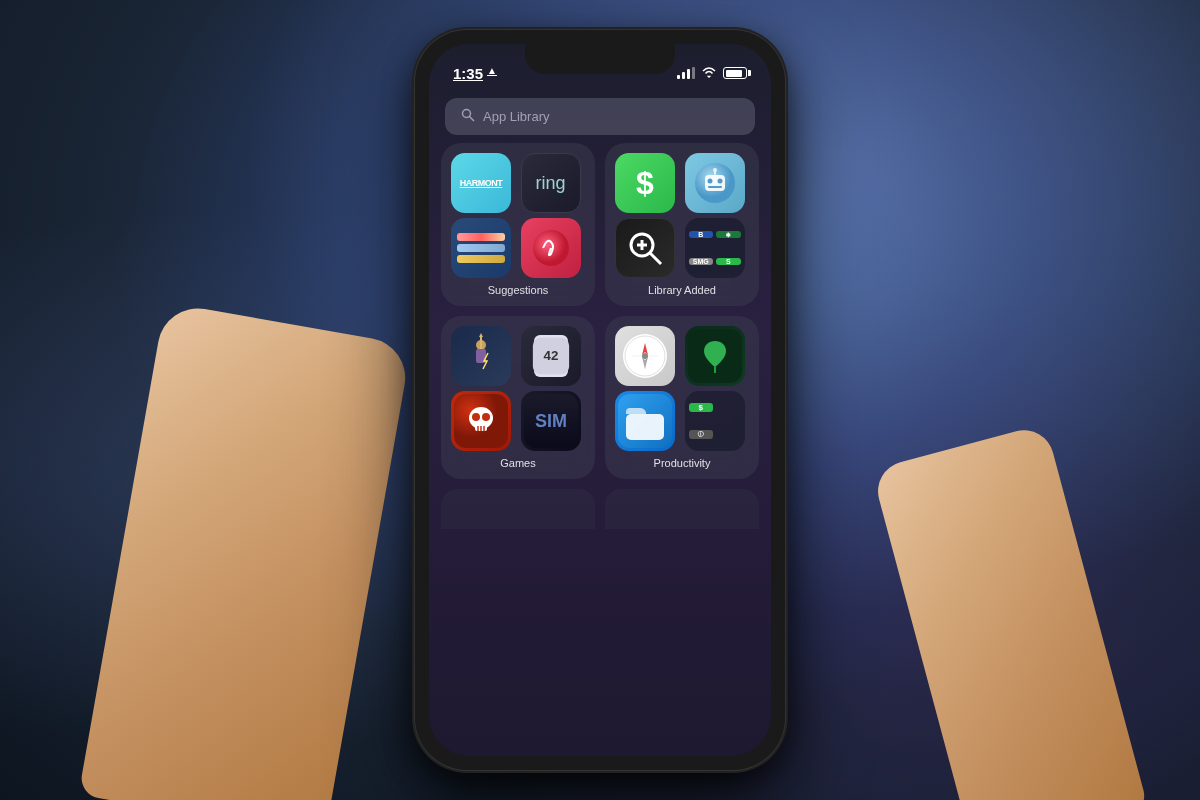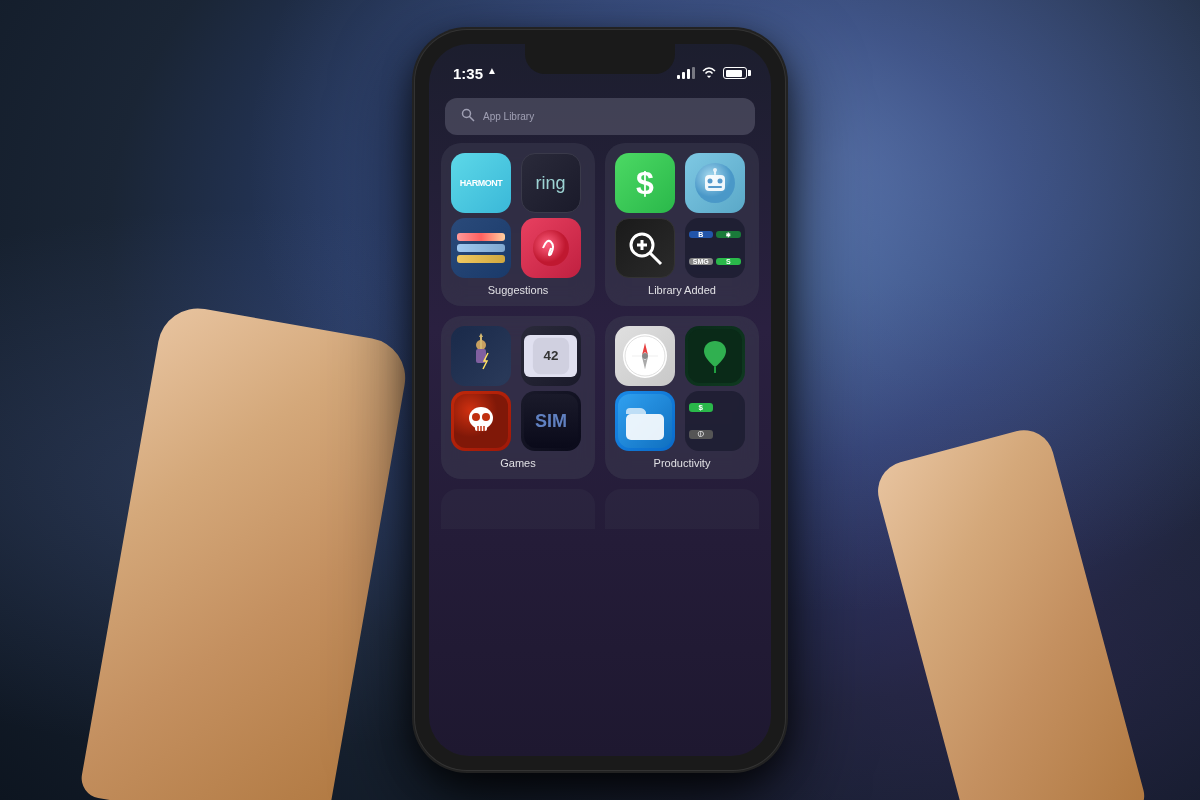--- a/index.html
+++ b/index.html
@@ -99,20 +99,21 @@
       height: 44px;
     }
 
     .status-time {
       color: white;
       font-size: 15px;
       font-weight: 600;
       display: flex;
       align-items: flex-start;
       gap: 4px;
+      text-decoration: underline;
     }
 
     .status-icons {
       display: flex;
       align-items: center;
       gap: 6px;
     }
 
     .signal-bars {
       display: flex;
@@ -186,21 +187,21 @@
       gap: 8px;
     }
 
     .search-icon {
       color: rgba(200,200,220,0.7);
       font-size: 14px;
     }
 
     .search-text {
       color: rgba(200,200,220,0.7);
-      font-size: 10px;
+      font-size: 13px;
       font-weight: 400;
     }
 
     
     .app-grid {
       padding: 0 12px;
       display: flex;
       flex-direction: column;
       gap: 10px;
     }
@@ -248,20 +249,21 @@
     }
 
     
     .app-harmony {
       background: linear-gradient(135deg, #5dd8e8, #3ab8d8);
       color: white;
       font-size: 14px;
       font-weight: 700;
       flex-direction: column;
       gap: 0;
+      text-decoration: underline;
     }
 
     .app-ring {
       background: linear-gradient(135deg, #2a2a3a, #1a1a2a);
       color: #7dd4d4;
       font-size: 18px;
       font-weight: 300;
       border: 1px solid #3a3a4a;
     }
 
@@ -326,21 +328,21 @@
 
     .partial-icon {
       width: 158px;
       height: 40px;
       background: rgba(60,60,80,0.4);
       border-radius: 16px 16px 0 0;
     }
 
     
     .dice-face {
-      width: 53px;
+      width: 34px;
       height: 42px;
       background: #e0e0f0;
       border-radius: 6px;
       display: flex;
       align-items: center;
       justify-content: center;
       flex-direction: column;
       gap: 2px;
       font-size: 8px;
       color: #333;

